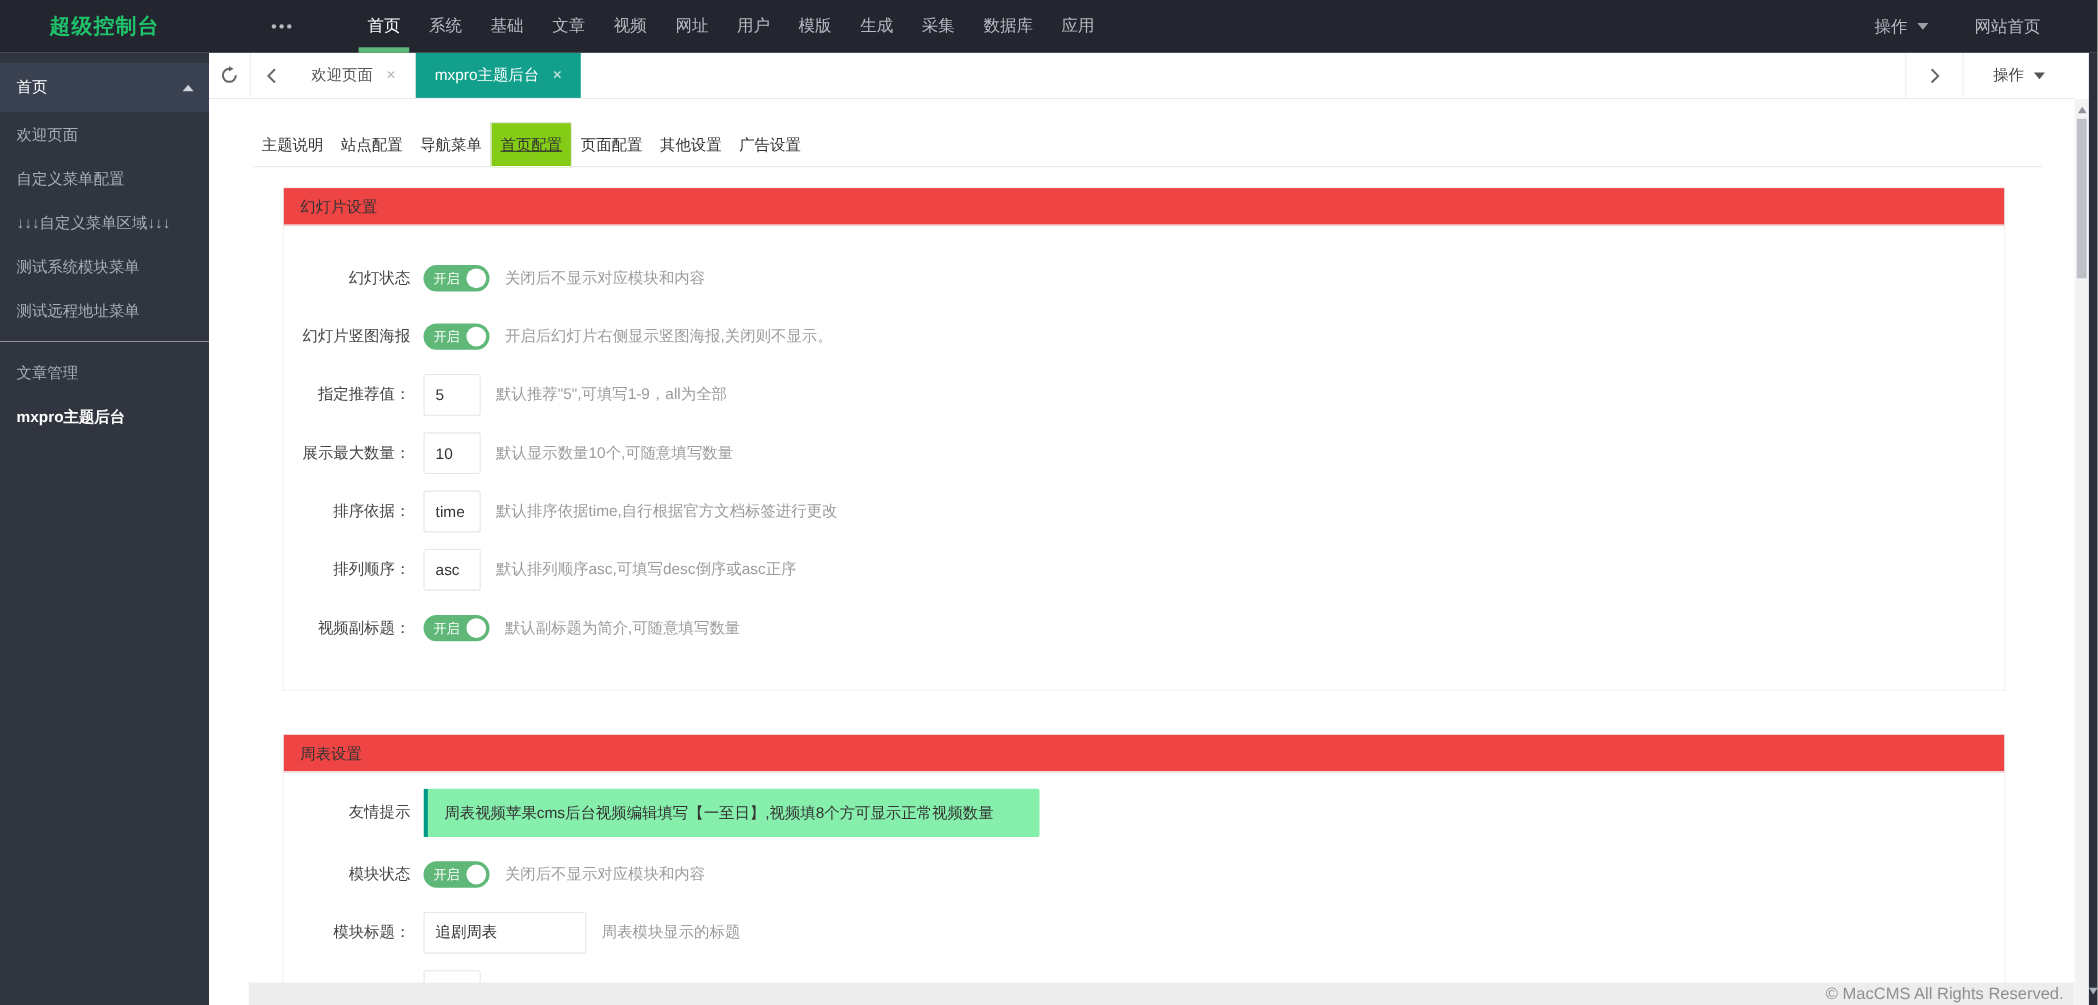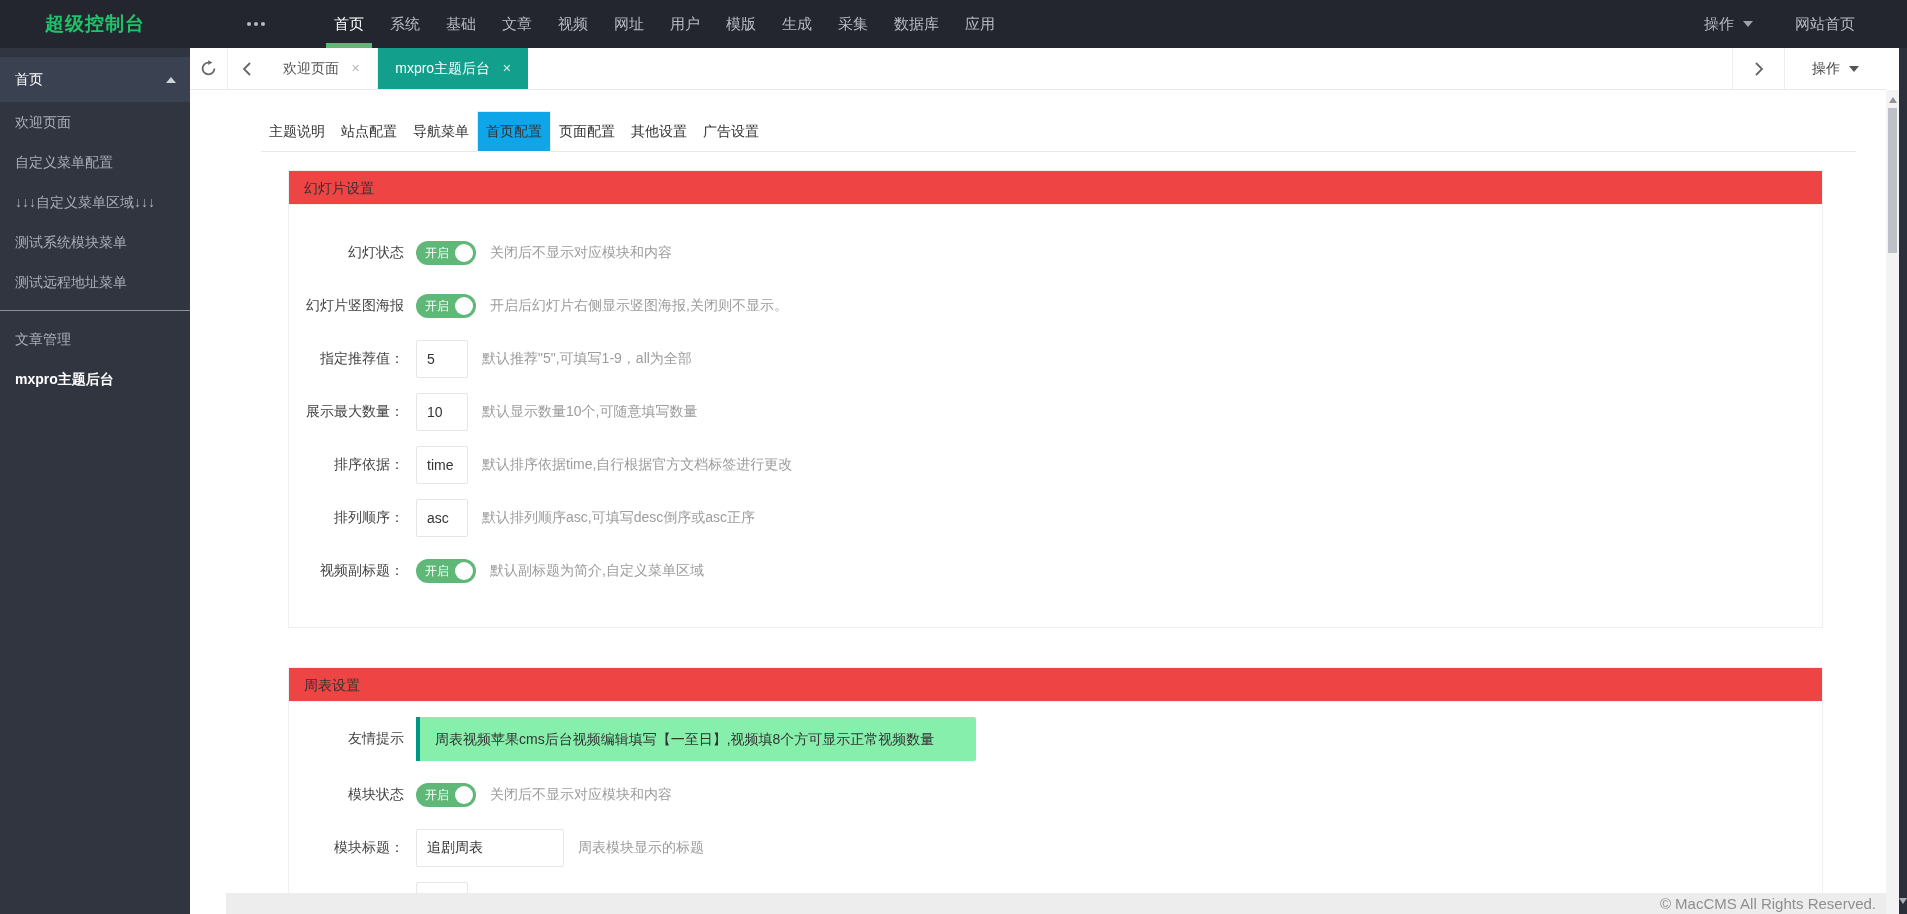--- a/index.html
+++ b/index.html
@@ -40,24 +40,24 @@
   .ts-tab.active { background:#12A08C; color:#fff; border-right:none; }
   .ts-close { font-size:11px; color:#b9b9b9; margin-left:12px; cursor:pointer; }
   .ts-tab.active .ts-close { color:#cdeae4; }
   .ts-spacer { flex:1; }
   .ts-btn.fwd { width:52px; border-left:1px solid #eee; }
   .ts-action { display:flex; align-items:center; padding:0 27px; font-size:14px; color:#444; cursor:pointer; border-left:1px solid #eee; }
   .ts-action .caret-down { border-top-color:#555; }
   .chev { stroke:#666; stroke-width:1.8; fill:none; }
 
   
-  .content { flex:1; overflow:hidden; position:relative; background:#fff;margin-left:31px; }
+  .content { flex:1; overflow:hidden; position:relative; background:#fff; }
   .page-tabs { margin:21px 30px 0 40px; display:flex; border-bottom:1px solid #e9e9e9; height:41px; align-items:flex-end; }
   .ptab { padding:0 8px; line-height:40px; height:40px; font-size:14px; color:#333; cursor:pointer; white-space:nowrap; }
-  .ptab.active { border:1px solid #e9e9e9; border-bottom:1px solid #fff; background:#0ea5e9; height:41px; line-height:39px; margin-bottom:-1px; }
+  .ptab.active { border:1px solid #e9e9e9; border-bottom:1px solid #fff; background:#84cc16; height:41px; line-height:39px; margin-bottom:-1px;text-decoration:underline; }
 
   .card { margin:18px 63px 0 67px; border:1px solid #f0f0f0; background:#fff; }
   .card + .card { margin-top:39px; }
   .card-header { height:34px; line-height:34px; background:#ef4444; padding-left:15px; font-size:14px; color:#333; border-bottom:1px solid #f0f0f0; }
   .card-body { padding:29px 15px 22px 0; }
   .card:nth-of-type(2) .card-body { padding-top:15px; }
 
   .form-row { display:flex; align-items:center; min-height:38px; margin-bottom:15px; }
   .form-label { width:115px; text-align:right; font-size:14px; color:#444; flex-shrink:0; white-space:nowrap; }
   .form-control { margin-left:12px; display:flex; align-items:center; }
@@ -223,21 +223,21 @@
                 <div class="form-control">
                   <input class="text-input small" type="text" value="asc" style="">
                 </div>
                 <div class="hint">默认排列顺序asc,可填写desc倒序或asc正序</div>
               </div>
               <div class="form-row">
                 <div class="form-label">视频副标题：</div>
                 <div class="form-control">
                   <div class="switch"><span>开启</span><span class="switch-knob"></span></div>
                 </div>
-                <div class="hint">默认副标题为简介,自定义菜单区域</div>
+                <div class="hint">默认副标题为简介,可随意填写数量</div>
               </div>
             </div>
           </div>
           <div class="card">
             <div class="card-header">周表设置</div>
             <div class="card-body">
               <div class="form-row">
                 <div class="form-label">友情提示</div>
                 <div class="form-control">
                   <div class="quote">周表视频苹果cms后台视频编辑填写【一至日】,视频填8个方可显示正常视频数量</div>

